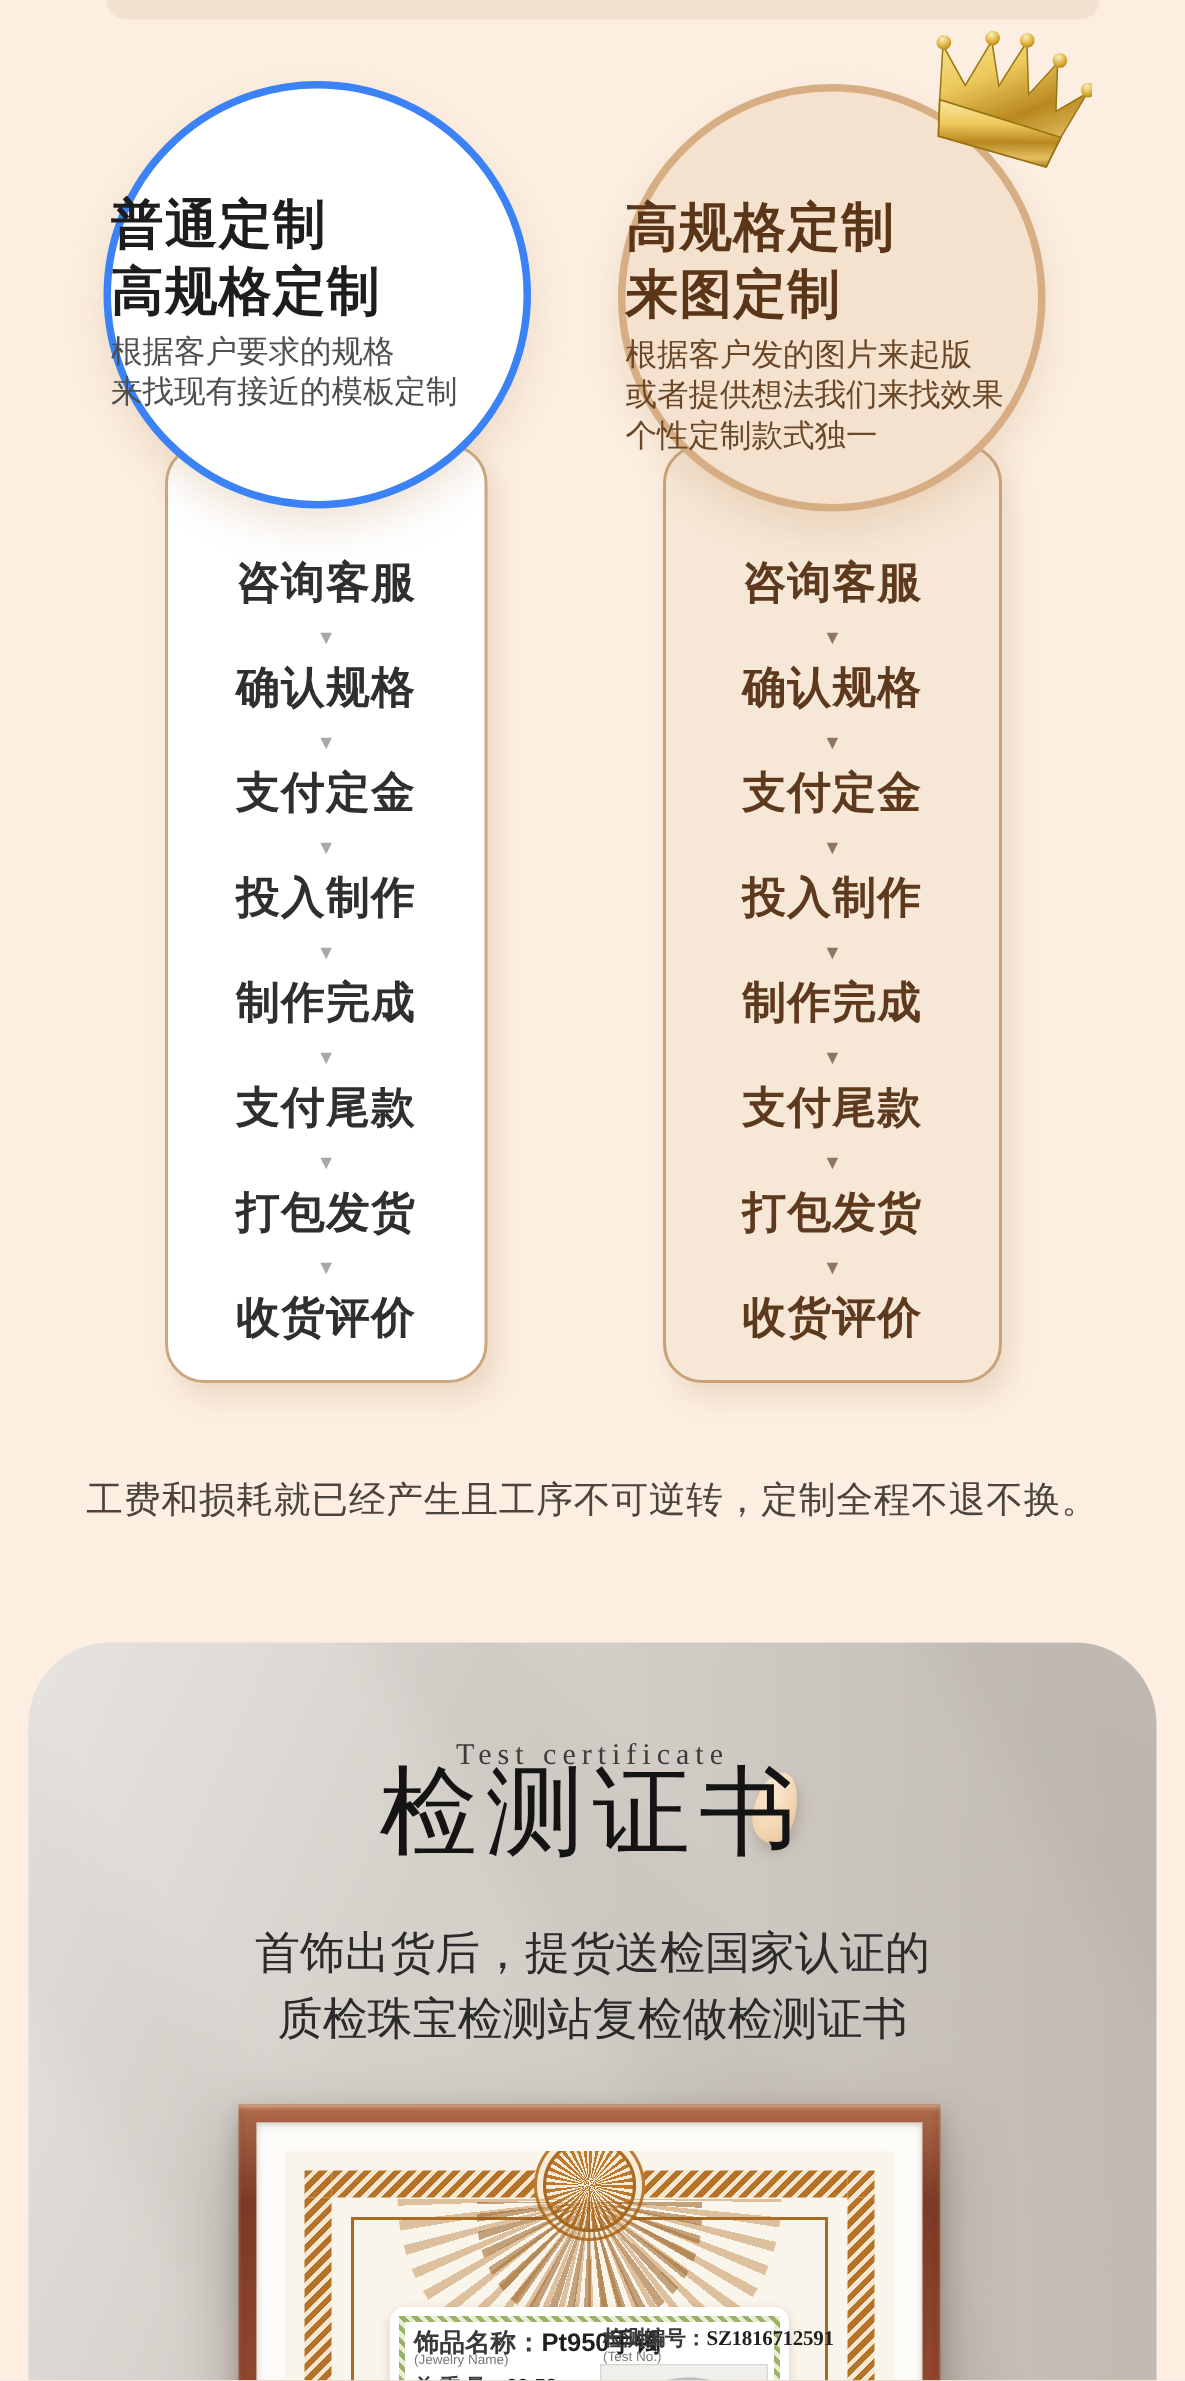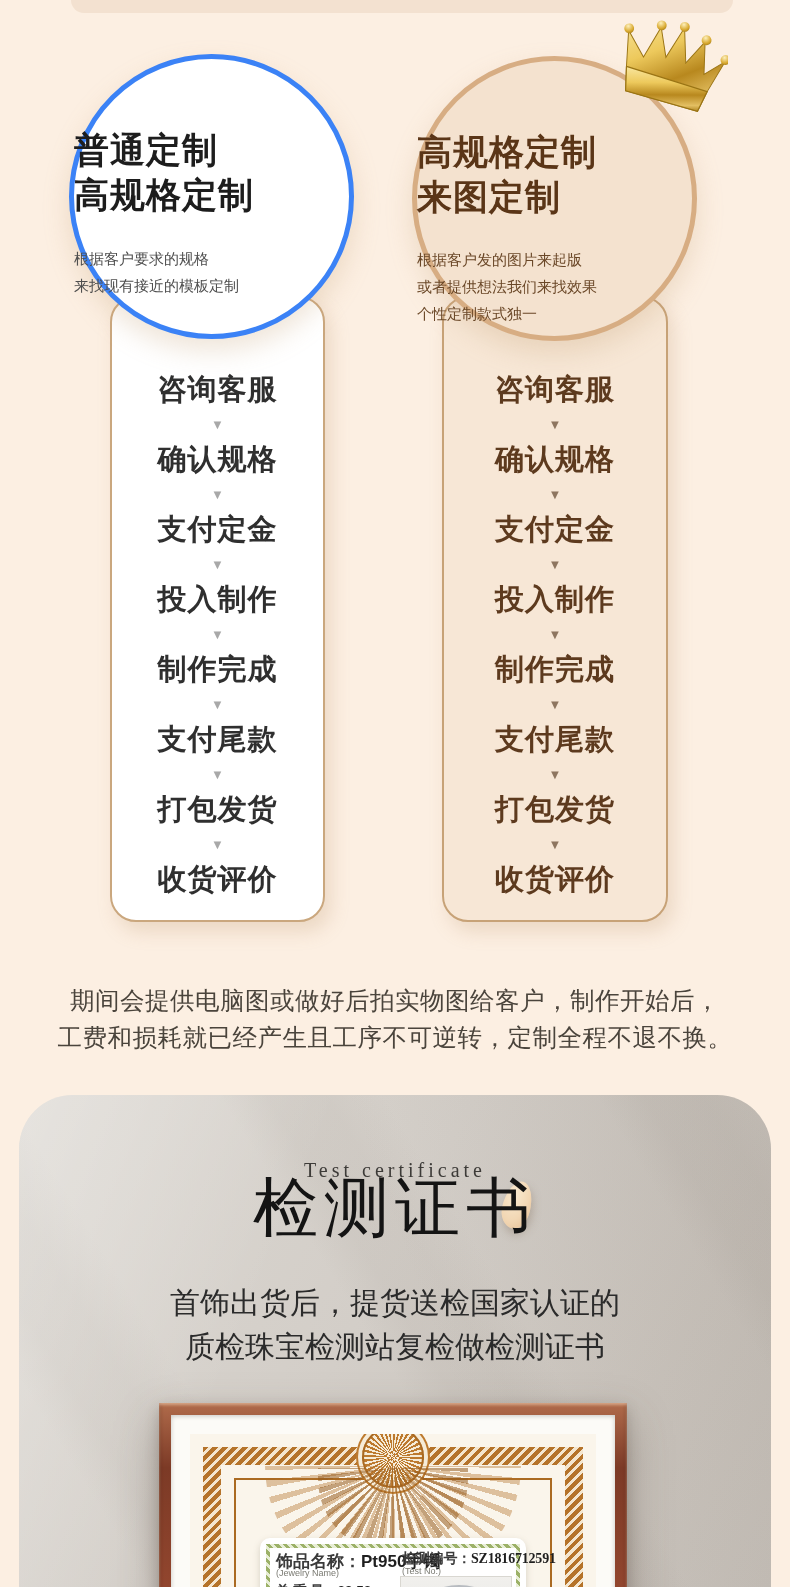--- a/index.html
+++ b/index.html
@@ -17,21 +17,21 @@
   .circle{
     position:absolute;width:285px;height:285px;border-radius:50%;
     border:5px solid #3b82f6;box-sizing:border-box;z-index:2;
     box-shadow:0 12px 26px rgba(196,160,120,.28);
   }
   .circle-left{left:69px;top:54px;background:#ffffff;}
   .circle-right{left:412px;top:56px;background:#f4e2cf;border-color:#d7ad83;}
   .c-title{margin-top:68px;font-size:35px;line-height:45px;font-weight:800;
     color:#1d1d1d;letter-spacing:1px;}
   .circle-right .c-title{color:#5a3517;}
-  .c-sub{margin-top:28px;font-size:15px;line-height:27px;color:#4e4e4e;}
+  .c-sub{margin-top:4px;font-size:21px;line-height:27px;color:#4e4e4e;}
   .circle-right .c-sub{color:#6a4727;font-family:Liberation Serif, serif;}
   
   .crown{position:absolute;left:610px;top:14px;width:118px;height:110px;z-index:3;}
   
   .column{
     position:absolute;top:296px;height:626px;box-sizing:border-box;
     border:2px solid #caa77e;border-radius:26px;z-index:1;
     box-shadow:6px 10px 18px rgba(190,150,112,.25);
     text-align:right;
   }
@@ -239,21 +239,20 @@
       <path d="M17,62 L103,64 L99,86 L23,86 Z" fill="url(#gold)" stroke="#9a7414" stroke-width="1.2"></path>
       <circle cx="9" cy="24" r="5" fill="url(#ball)"></circle>
       <circle cx="40" cy="12" r="5" fill="url(#ball)"></circle>
       <circle cx="63" cy="7" r="5" fill="url(#ball)"></circle>
       <circle cx="88" cy="14" r="5" fill="url(#ball)"></circle>
       <circle cx="112" cy="28" r="5" fill="url(#ball)"></circle>
     </g>
   </svg>
 
   <div class="disclaimer">
-    <div>期间会提供电脑图或做好后拍实物图给客户，制作开始后，</div>
     <div>工费和损耗就已经产生且工序不可逆转，定制全程不退不换。</div>
   </div>
 
   <section class="cert-card">
     <div class="petal"></div>
     <div class="eyebrow">Test certificate</div>
     <h2 class="cert-title">检测证书</h2>
     <div class="cert-desc">
       <div>首饰出货后，提货送检国家认证的</div>
       <div>质检珠宝检测站复检做检测证书</div>

